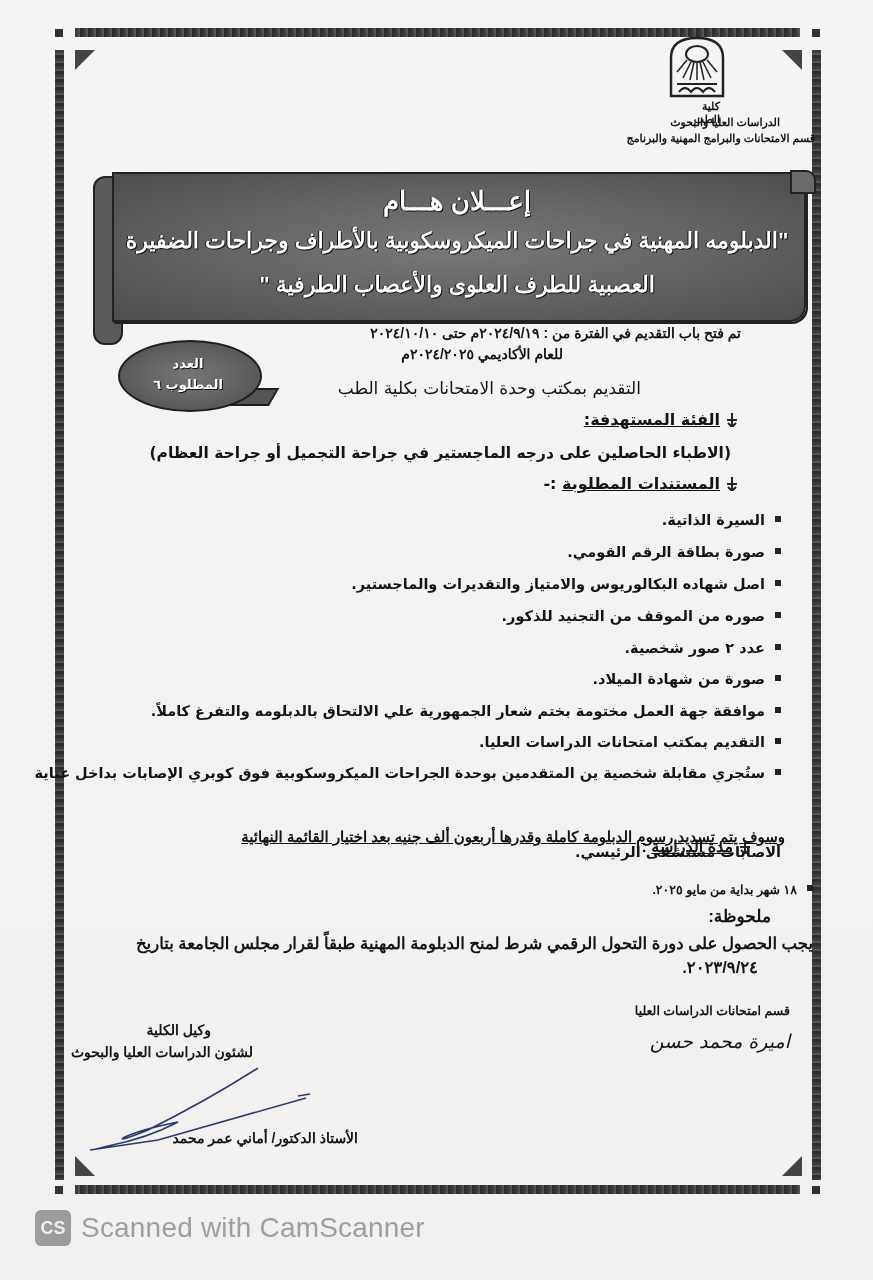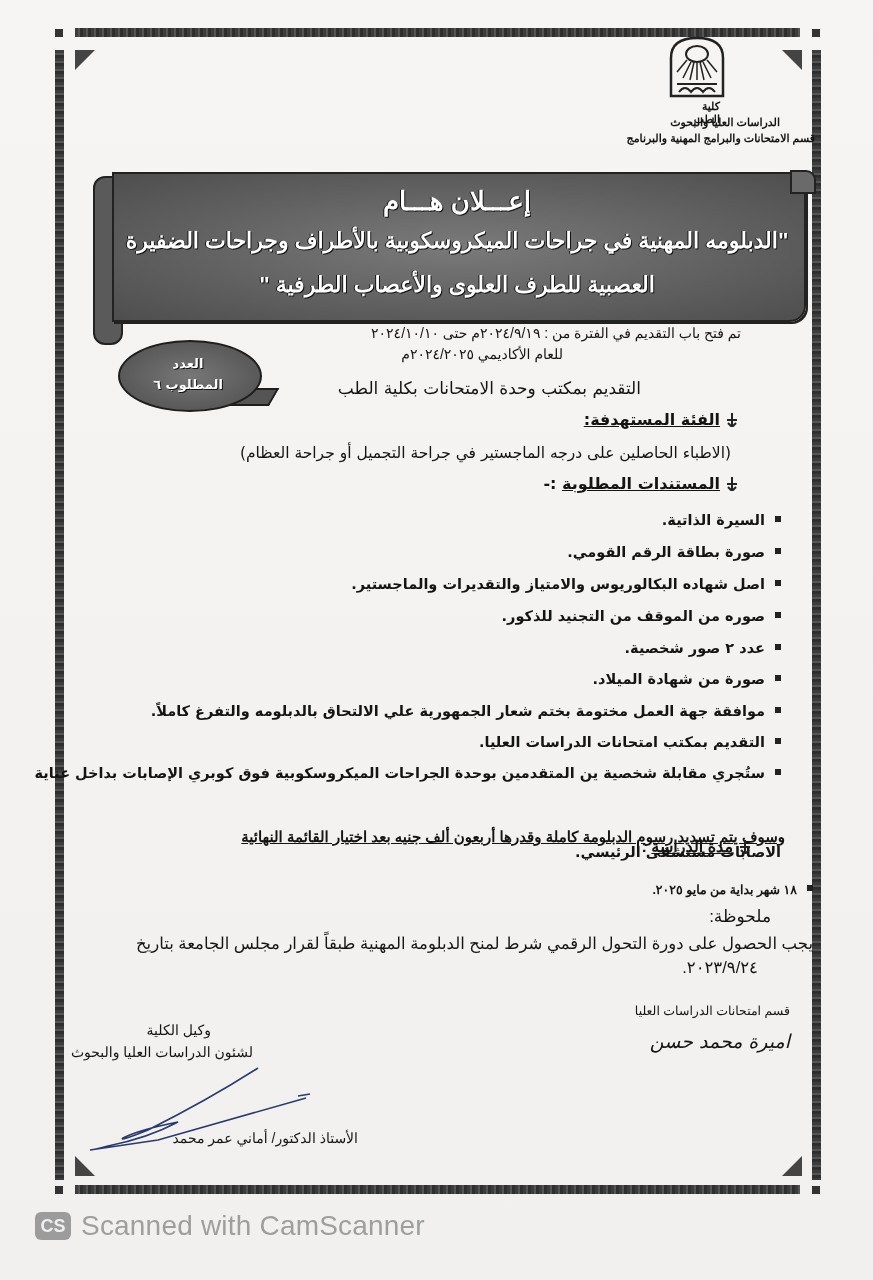--- a/index.html
+++ b/index.html
@@ -29,40 +29,40 @@
     border:2px solid #222; border-radius:0 0 16px 0;
     box-shadow: 2px 2px 0 #222; }
   .banner-scroll-l { position:absolute; left:93px; top:176px; width:26px; height:165px;
     background:#5a5a5a; border:2px solid #222; border-radius:12px 0 12px 12px; }
   .banner-scroll-r { position:absolute; left:790px; top:170px; width:22px; height:20px;
     background:#6a6a6a; border:2px solid #222; border-radius:0 10px 0 0; }
   .banner-text { position:absolute; left:112px; width:690px; text-align:center; color:#fff; direction:rtl;
     font-weight:bold; text-shadow: 1px 1px 0 #111, -1px 0 0 #111; font-family:Liberation Sans, sans-serif; }
 
   .rtl { direction:rtl; text-align:right; position:absolute; white-space:nowrap; }
-  .bold { font-weight:normal; }
+  .bold { font-weight:bold; }
 
   .oval { position:absolute; left:118px; top:340px; width:140px; height:68px; border-radius:50%;
     background: radial-gradient(ellipse at 50% 50%, #777 0%, #595959 70%, #444 100%);
     border:2px solid #1e1e1e; }
   .oval-tail { position:absolute; left:222px; top:388px; width:50px; height:14px; background:#555; border:2px solid #1e1e1e; border-left:none; transform:skewX(-30deg);}
   .oval-text { position:absolute; left:118px; width:140px; text-align:center; color:#fff; font-weight:bold; font-size:13px; direction:rtl; text-shadow:1px 1px 0 #111; }
 
   .section-h { font-weight:bold; font-size:16px; }
   .section-h .u { text-decoration:underline; }
   .arrow-ico { display:inline-block; width:12px; height:14px; margin-left:6px; vertical-align:-2px; }
 
   .bullet { position:absolute; direction:rtl; text-align:right; white-space:nowrap; font-size:14.5px; font-weight:bold; }
   .bsq { display:inline-block; width:6px; height:6px; background:#222; margin-left:10px; vertical-align:3px; }
 
   .fee { font-weight:bold; font-size:15px; text-decoration:underline; font-family:"Liberation Sans", sans-serif; }
 
   .sig-line { position:absolute; }
   .footer-wm { position:absolute; left:35px; top:1210px; display:flex; align-items:center; gap:10px; }
-  .cs-box { width:36px; height:28px; border-radius:6px; background:#9c9c9c; color:#efefef; font-family:"Liberation Sans", sans-serif; font-weight:bold; font-size:18px; display:flex; align-items:center; justify-content:center; }
+  .cs-box { width:36px; height:36px; border-radius:6px; background:#9c9c9c; color:#efefef; font-family:"Liberation Sans", sans-serif; font-weight:bold; font-size:18px; display:flex; align-items:center; justify-content:center; }
   .cs-text { font-family:"Liberation Sans", sans-serif; font-size:28px; color:#9e9e9e; letter-spacing:0.2px; }
 </style>
 </head>
 <body>
 
 <div class="page">
 
   <div class="sq" style="left:55px;top:29px;"></div>
   <div class="bar bar-h" style="left:75px;top:28px;width:725px;"></div>
   <div class="sq" style="left:812px;top:29px;"></div>

